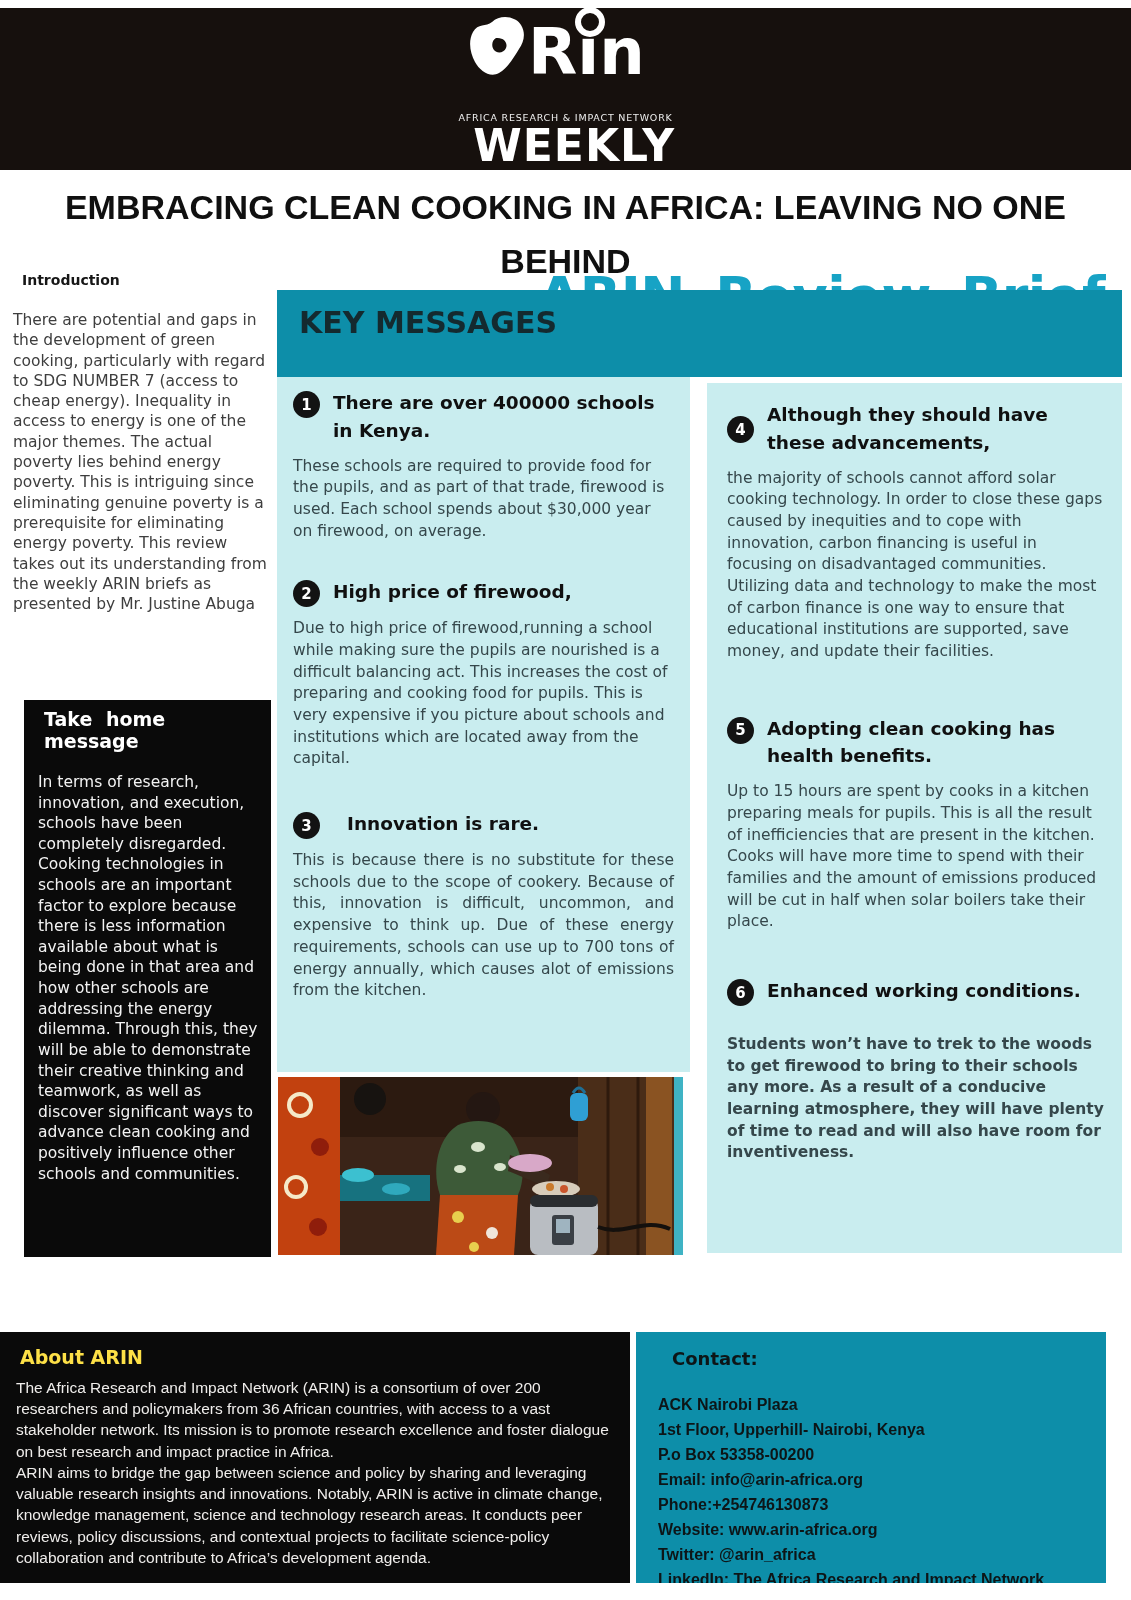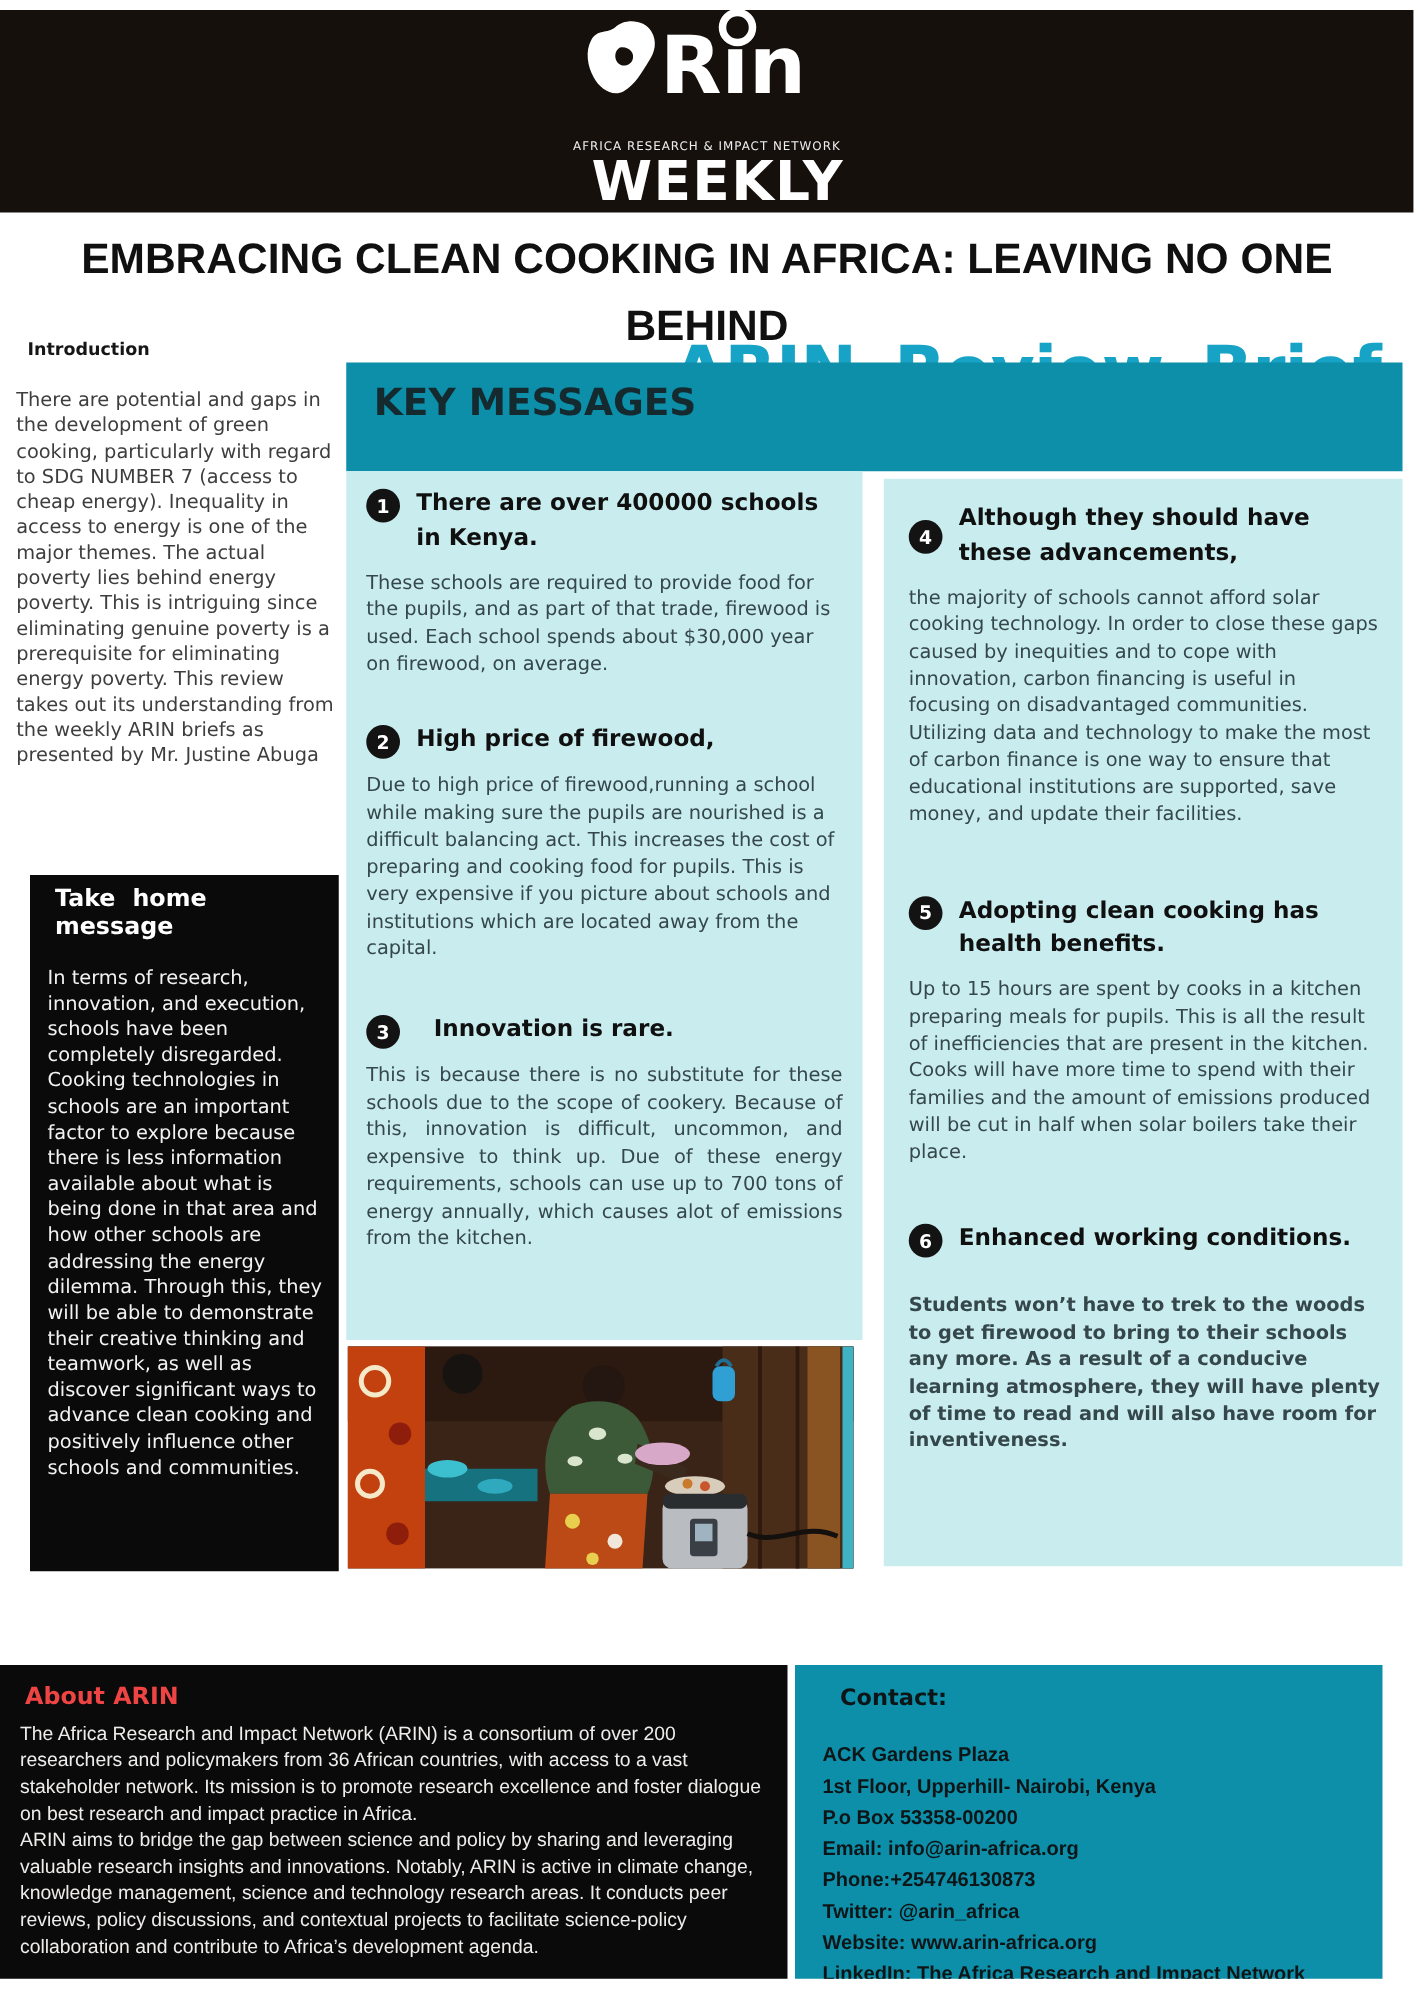--- a/index.html
+++ b/index.html
@@ -54,21 +54,21 @@
   .mt36 { margin-top:36px; } .mt40 { margin-top:40px; } .mt52 { margin-top:52px; }
   .mt44 { margin-top:44px; } .bodygap { margin-top:28px;font-weight:bold; }
 
   
   .photo { position:absolute; left:278px; top:1077px; width:405px; height:178px; overflow:hidden; }
   .photo svg { display:block; }
 
   
   .about { position:absolute; left:0; top:1332px; width:630px; height:251px;
            background:#0a0a0a; color:#ffffff; padding:14px 14px 0 16px; overflow:hidden; }
-  .about h2 { font-size:19px; margin:0 0 9px 4px; color:#ef4444; }
+  .about h2 { font-size:19px; margin:0 0 9px 4px; color:#fde047; }
   .about p { font-family:"Liberation Sans", sans-serif; font-size:15.5px; line-height:1.37;
              white-space:pre-line; color:#efedeb; }
   .contact { position:absolute; left:636px; top:1332px; width:470px; height:251px;
              background:#0d8ea9; color:#0d1517; padding:12px 14px 0 22px; overflow:hidden; }
   .contact h2 { font-size:18px; margin:4px 0 24px 14px; color:#0d1517; }
   .contact .line { font-family:"Liberation Sans", sans-serif; font-size:16px; font-weight:bold;
                    line-height:1.56; color:#0d1517; }
 </style>
 </head>
 <body>
@@ -210,23 +210,23 @@
   </figure>
 
   <footer class="about">
     <h2>About ARIN</h2>
     <p>The Africa Research and Impact Network (ARIN) is a consortium of over 200 researchers and policymakers from 36 African countries, with access to a vast stakeholder network. Its mission is to promote research excellence and foster dialogue on best research and impact practice in Africa.
 ARIN aims to bridge the gap between science and policy by sharing and leveraging valuable research insights and innovations. Notably, ARIN is active in climate change, knowledge management, science and technology research areas.  It conducts peer reviews, policy discussions, and contextual projects to facilitate science-policy collaboration and contribute to Africa’s development agenda.</p>
   </footer>
 
   <footer class="contact">
     <h2>Contact:</h2>
-    <div class="line">ACK Gardens Plaza</div>
+    <div class="line">ACK Nairobi Plaza</div>
     <div class="line">1st Floor, Upperhill- Nairobi, Kenya</div>
     <div class="line">P.o Box 53358-00200</div>
     <div class="line">Email: info@arin-africa.org</div>
     <div class="line">Phone:+254746130873</div>
+    <div class="line">Website: www.arin-africa.org</div>
     <div class="line">Twitter: @arin_africa</div>
-    <div class="line">Website: www.arin-africa.org</div>
     <div class="line">LinkedIn: The Africa Research and Impact Network</div>
   </footer>
 
 </div>
 
 </body></html>

